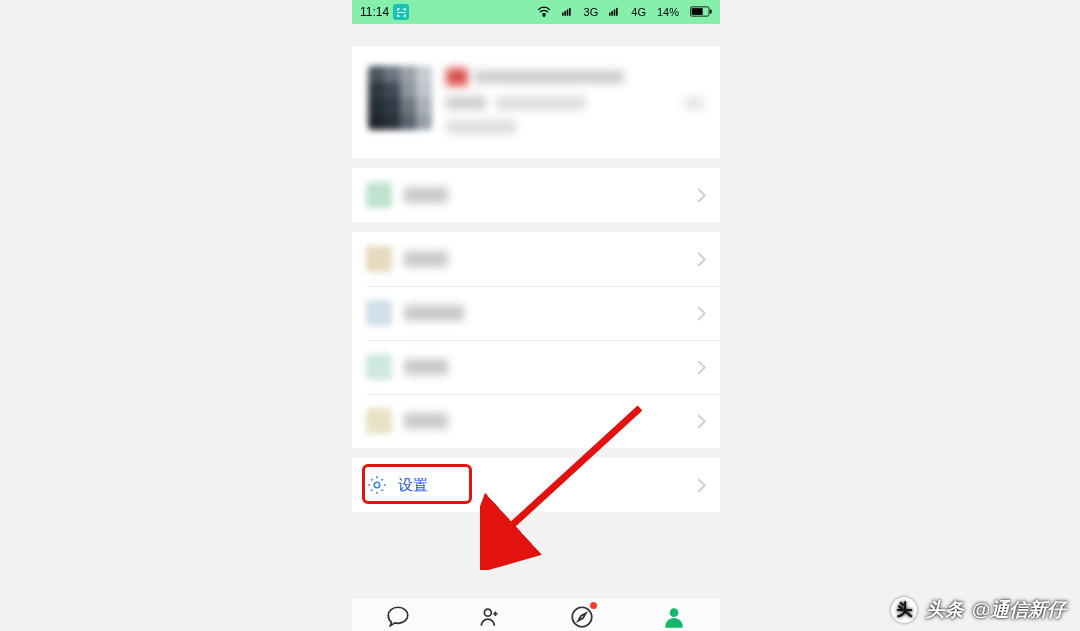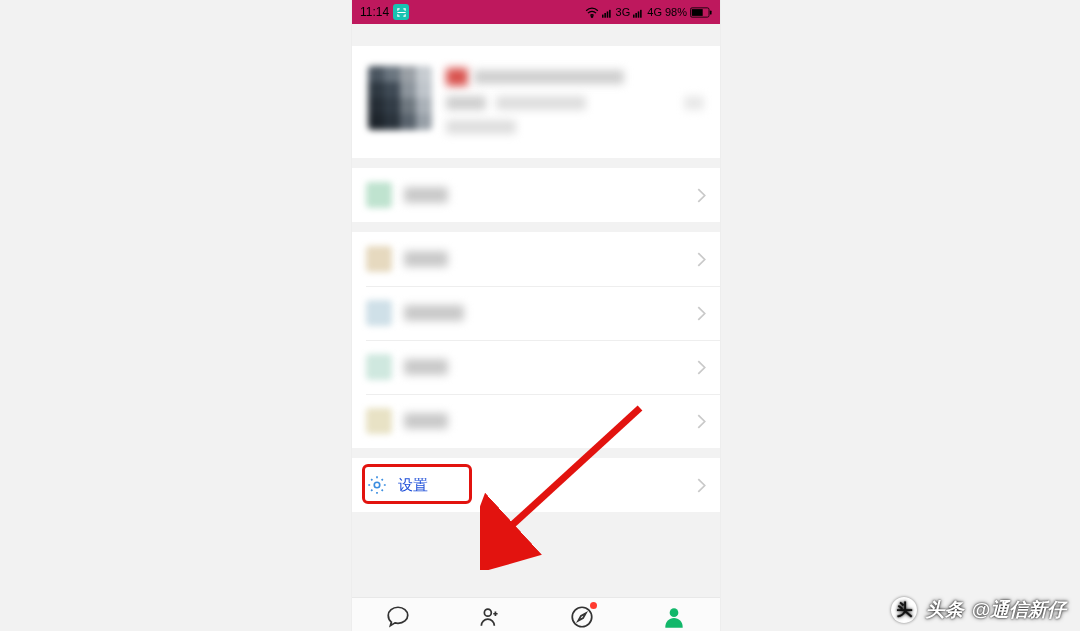--- a/index.html
+++ b/index.html
@@ -1,22 +1,22 @@
 <!DOCTYPE html>
 <html><head>
 <meta charset="utf-8">
 <style>
   * { box-sizing: border-box; margin: 0; padding: 0; }
   html, body { width: 1080px; height: 631px; background: #f2f2f2; font-family: -apple-system, "Helvetica Neue", Arial, sans-serif; overflow: hidden; }
   .stage { position: relative; width: 1080px; height: 631px; }
   .phone { position: absolute; left: 352px; top: 0; width: 368px; height: 631px; background: #f2f2f2; box-shadow: 0 0 0 1px rgba(0,0,0,0.02); }
   
-  .statusbar { display: flex; align-items: center; justify-content: space-between; height: 24px; padding: 0 8px; font-size: 12px; color: #000; background: #be185d; }
+  .statusbar { display: flex; align-items: center; justify-content: space-between; height: 24px; padding: 0 8px; font-size: 12px; color: #000; background: #86efac; }
   .sb-left { display: flex; align-items: center; gap: 4px; }
-  .sb-right { display: flex; align-items: flex-end; gap: 3px; }
+  .sb-right { display: flex; align-items: flex-start; gap: 11px; }
   .scan-icon { width: 16px; height: 16px; background: #17c3b2; border-radius: 3px; display: flex; align-items: center; justify-content: center; }
   .scan-icon svg { width: 11px; height: 11px; }
   .wifi svg, .sig svg, .batt svg { display: block; }
   .sb-txt { font-size: 11px; }
   
   .profile { background: #fff; margin-top: 22px; padding: 20px 16px 24px 16px; display: flex; gap: 14px; }
   .avatar-blur { width: 64px; height: 64px; border-radius: 4px; overflow: hidden; display: grid; grid-template-columns: repeat(4,1fr); grid-template-rows: repeat(4,1fr); filter: blur(3px); }
   .avatar-blur div { width: 100%; height: 100%; }
   .profile-lines { flex: 1; display: flex; flex-direction: column; gap: 10px; padding-top: 2px; }
   .blur-line { height: 14px; border-radius: 2px; filter: blur(4px); }
@@ -76,21 +76,21 @@
         <span class="sb-txt">3G</span>
         <span class="sig">
           <svg width="11" height="10" viewBox="0 0 14 12">
               <rect x="0" y="8" width="2" height="4" fill="#000"></rect>
               <rect x="3" y="6" width="2" height="6" fill="#000"></rect>
               <rect x="6" y="4" width="2" height="8" fill="#000"></rect>
               <rect x="9" y="2" width="2" height="10" fill="#000"></rect>
             </svg>
         </span>
         <span class="sb-txt">4G</span>
-        <span class="sb-txt">98%</span>
+        <span class="sb-txt">14%</span>
         <span class="batt">
           <svg width="22" height="11" viewBox="0 0 26 12">
               <rect x="0.5" y="0.5" width="22" height="11" rx="2" fill="none" stroke="#000"></rect>
               <rect x="2" y="2" width="13" height="8" fill="#000"></rect>
               <rect x="23.5" y="3.5" width="2" height="5" rx="1" fill="#000"></rect>
             </svg>
         </span>
       </div>
     </div>
 

